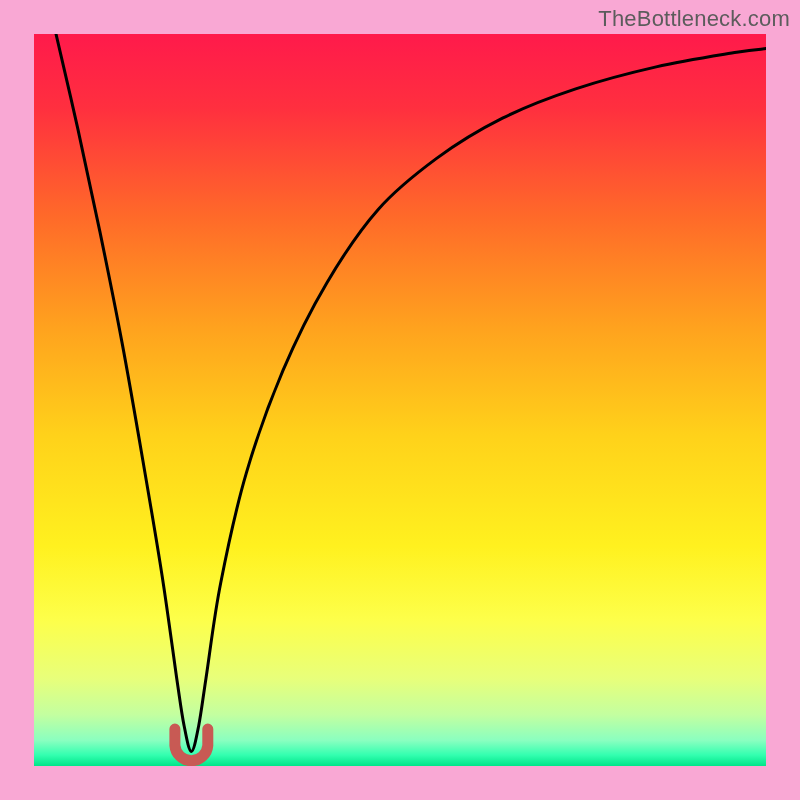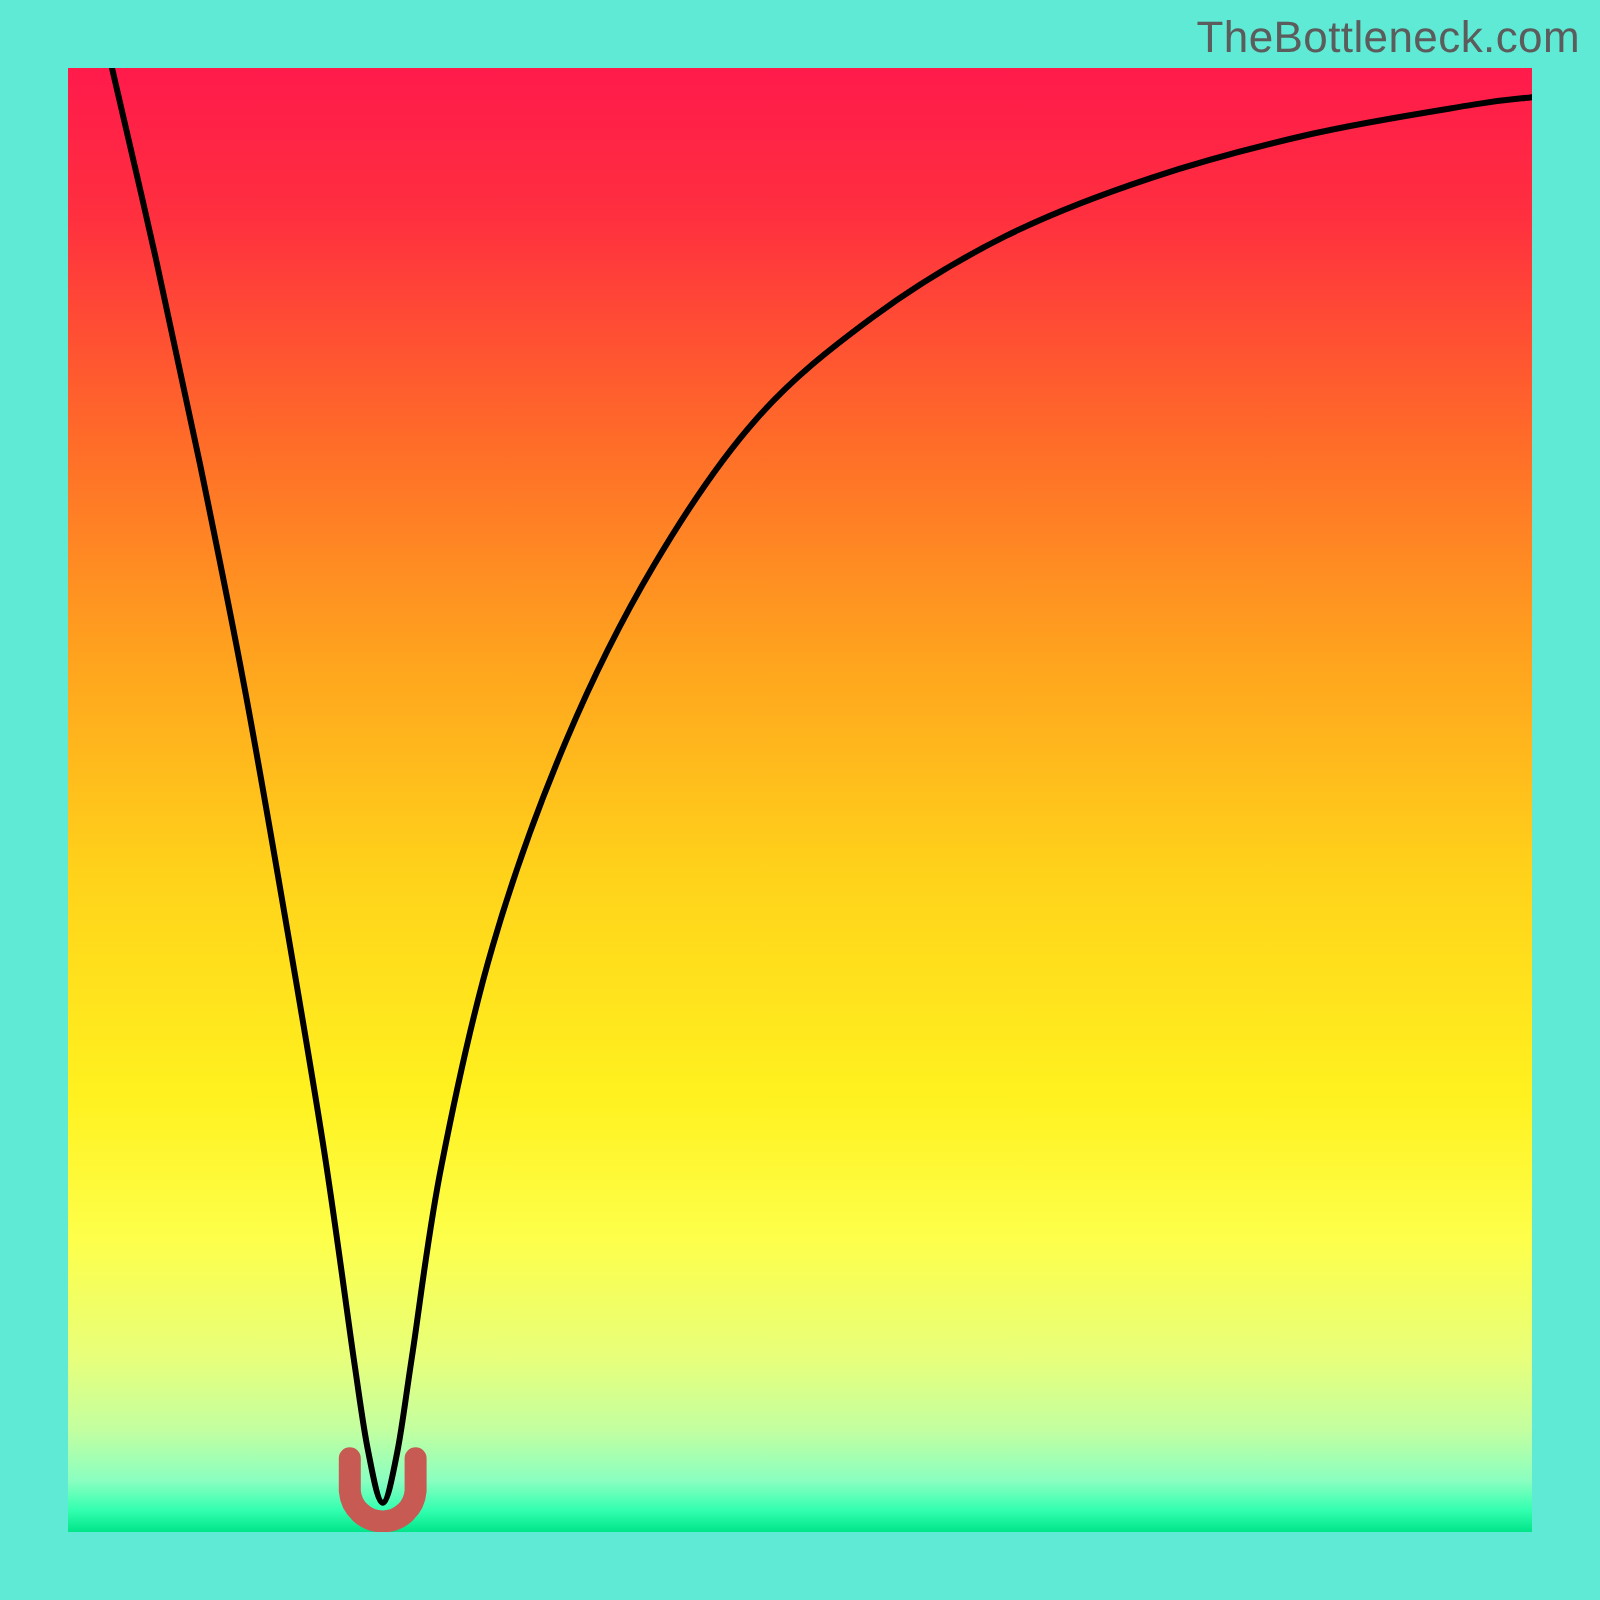--- a/index.html
+++ b/index.html
@@ -8,21 +8,21 @@
     width: 800px;
     height: 800px;
     background: #000;
     overflow: hidden;
     font-family: Arial, Helvetica, sans-serif;
   }
   .frame {
     position: absolute;
     left: 0; top: 0;
     width: 800px; height: 800px;
-    background: #5eead4;
+    background: #f9a8d4;
   }
   .plot {
     position: absolute;
     left: 34px;
     top: 34px;
     width: 732px;
     height: 732px;
     
   }
   .watermark {

